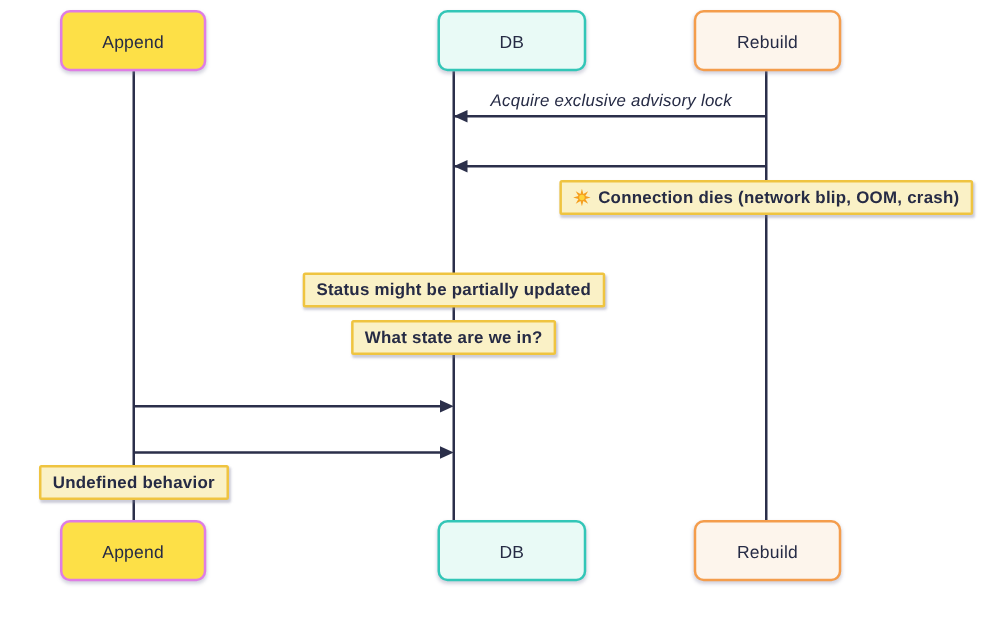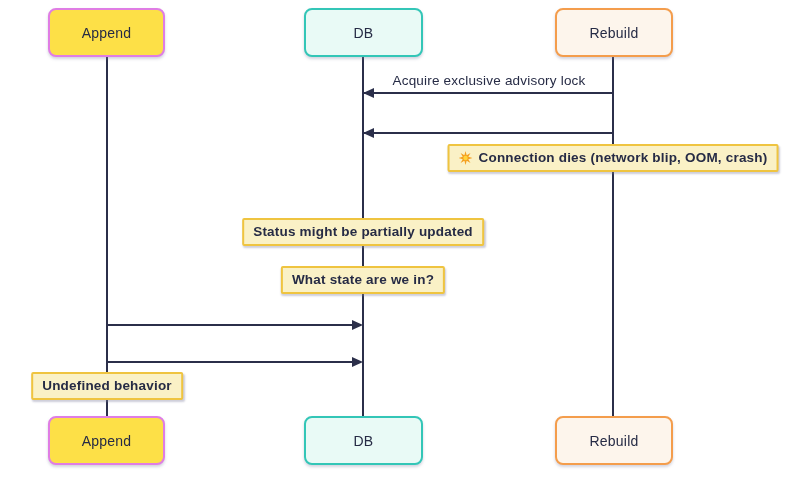--- a/index.html
+++ b/index.html
@@ -27,30 +27,31 @@
     display: flex;
     align-items: center;
     justify-content: center;
     font-size: 14px;
     font-weight: 500;
     letter-spacing: 0.2px;
     z-index: 3;
     box-shadow: 0 2px 3px rgba(130,130,160,0.35);
   }
   .actor-pink   { border-color: #df7de4; background: #fde047; }
-  .actor-teal   { border-color: #33c6b7; background: #e9faf6; }
+  .actor-teal   { border-color: #33c6b7; background: #e9faf6; margin-left: 46px; }
   .actor-orange { border-color: #f49d4c; background: #fdf5ec; }
   .msg-label {
     position: absolute;
     transform: translateX(-50%);
     white-space: nowrap;
     font-size: 13.5px;
     font-weight: 500;
     letter-spacing: 0.2px;
     z-index: 2;
+    font-style: italic;
   }
   .msg-line {
     position: absolute;
     height: 2px;
     background: #2b2f4a;
     z-index: 2;
   }
   .arrowhead {
     position: absolute;
     width: 0; height: 0;
@@ -111,21 +112,21 @@
         <polygon points="14,7 9.77,8.15 11.95,11.95 8.15,9.77 7,14 5.85,9.77 2.05,11.95 4.23,8.15 0,7 4.23,5.85 2.05,2.05 5.85,4.23 7,0 8.15,4.23 11.95,2.05 9.77,5.85" fill="#f59f1e"></polygon>
         <circle cx="7" cy="7" r="2.2" fill="#ffd43b"></circle>
       </svg>
     </span>
     <span>Connection dies (network blip, OOM, crash)</span>
   </div>
 
   <div class="note" style="left:363px; top:218px;">
     <span>Status might be partially updated</span>
   </div>
-  <div class="note" style="left:363px; top:256px;margin-top:10px;">
+  <div class="note" style="left:363px; top:256px;">
     <span>What state are we in?</span>
   </div>
 
   <div class="msg-line" style="left:107px; top:324px; width:245px;"></div>
   <div class="arrowhead right" style="left:352px; top:320px;"></div>
 
   <div class="msg-line" style="left:107px; top:361px; width:245px;"></div>
   <div class="arrowhead right" style="left:352px; top:357px;"></div>
 
   <div class="note" style="left:107px; top:372px;">

